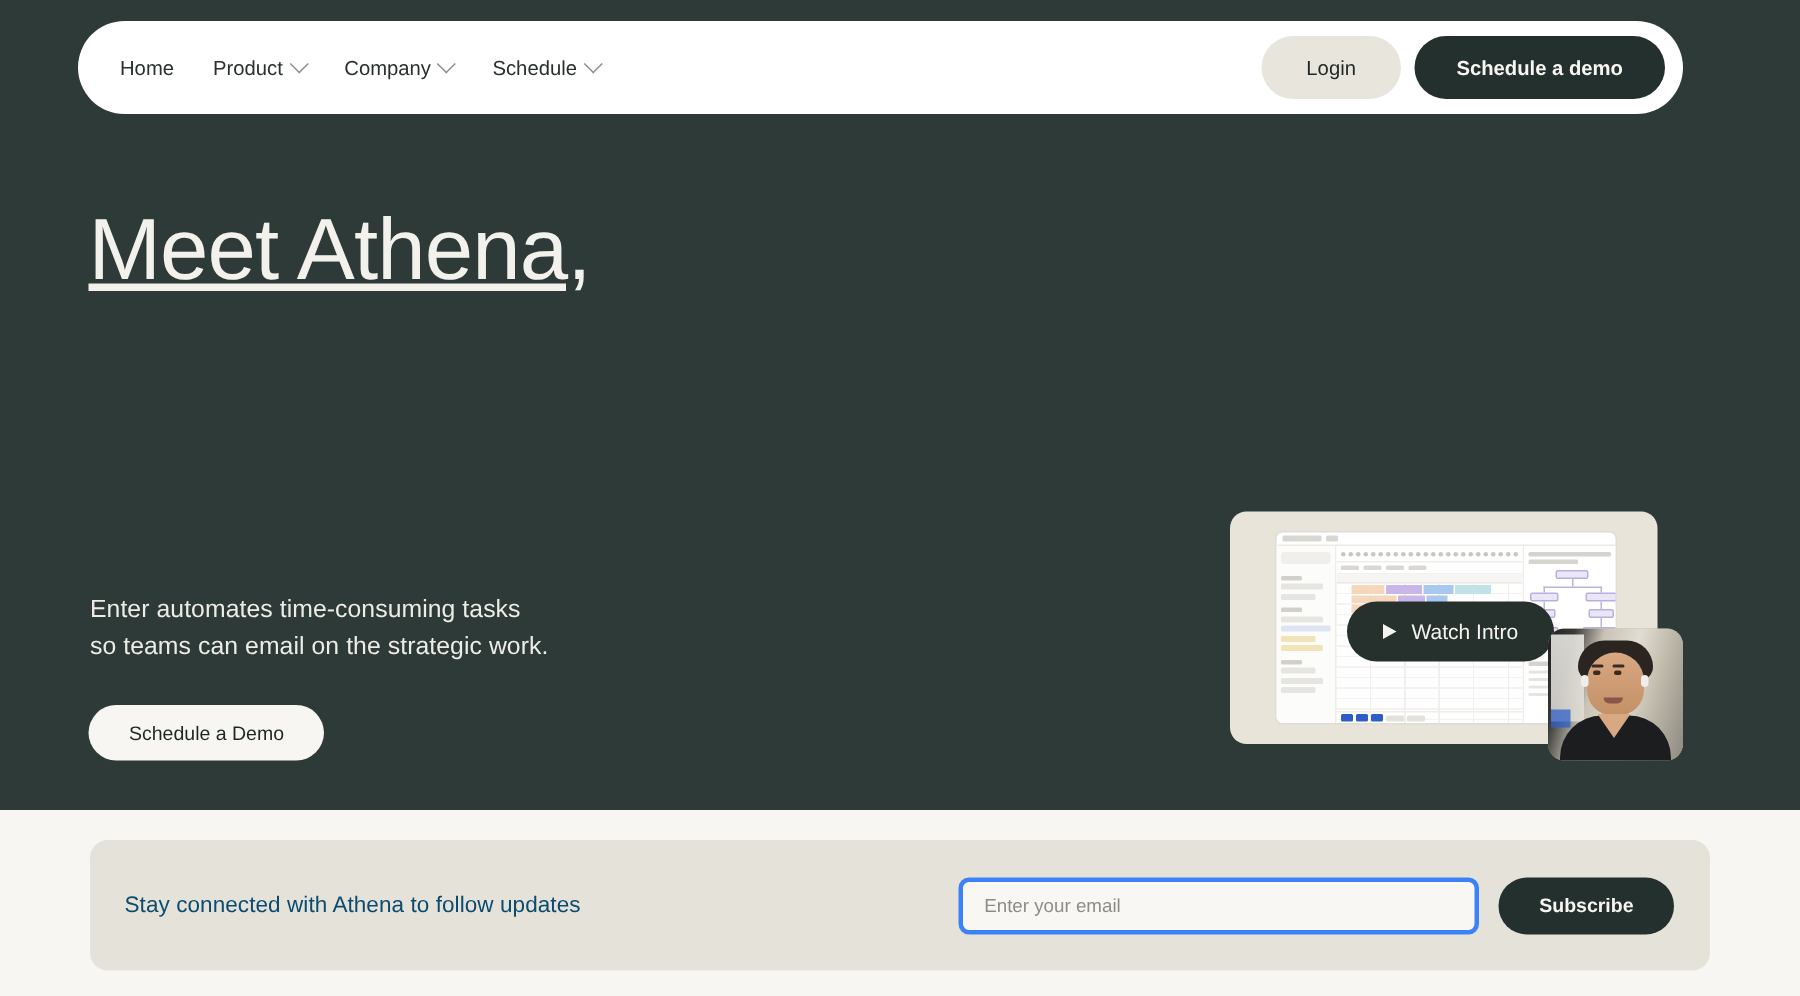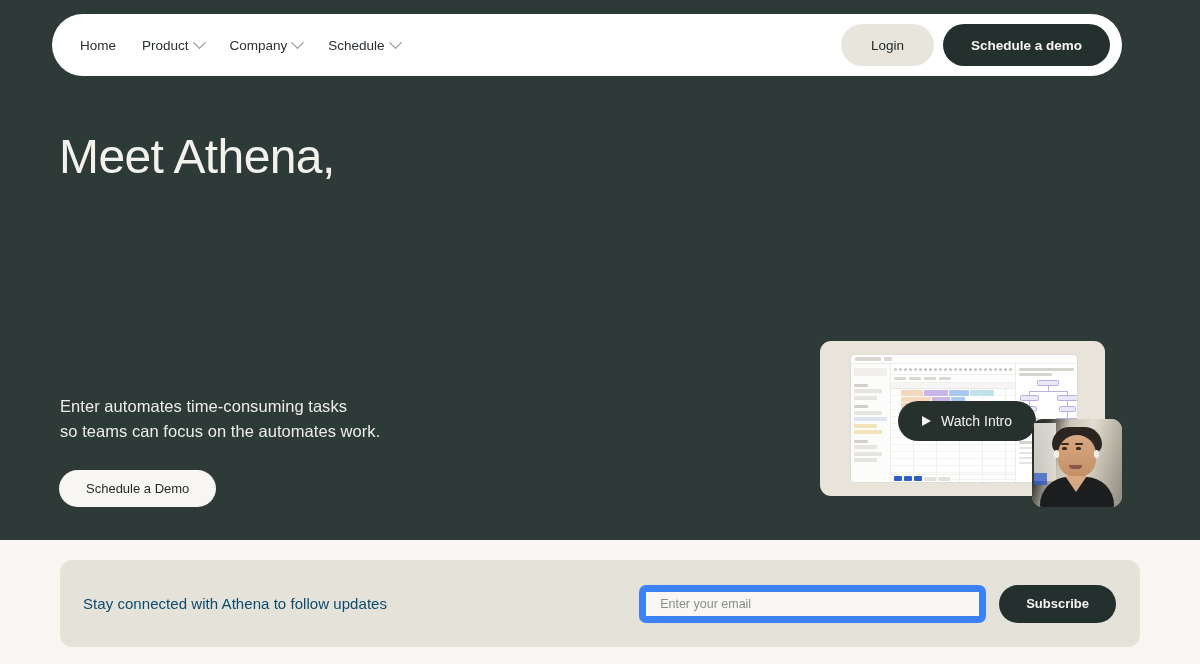--- a/index.html
+++ b/index.html
@@ -104,26 +104,27 @@
     font-size: 13.5px;
     font-family: inherit;
     font-weight: 600;
     cursor: pointer;
     white-space: nowrap;
   }
 
   
   .headline {
     position: absolute;
-    left: 59px; top: 126px;
-    font-size: 48px;
+    left: 59px; top: 136px;
+    font-size: 58px;
     line-height: 62px;
     font-weight: 400;
     color: #F2F1EC;
     letter-spacing: -0.6px;
+    text-decoration: underline;
   }
   .sub {
     position: absolute;
     left: 60px; top: 394px;
     font-size: 16.5px;
     line-height: 24.5px;
     color: #EDECE7;
     letter-spacing: .05px;
   }
   .hero-ctas {
@@ -368,21 +369,21 @@
   .news-form {
     margin-left: auto;
     display: flex;
     align-items: center;
     gap: 13px;
   }
   .email-input {
     width: 347px;
     height: 38px;
     background: #F8F7F3;
-    border: 7px solid #3b82f6;
+    border: 3px solid #3b82f6;
     border-radius: 7px;
     padding: 0 14px;
     font-size: 12.5px;
     font-family: inherit;
     color: #7f1d1d;
     outline: none;
   }
   .email-input::placeholder { color: #8C8D88; }
   .btn-subscribe {
     background: #24302D;
@@ -429,21 +430,21 @@
       <button class="btn-demo-top">Schedule a demo</button>
     </div>
   </div>
 
   <h1 class="headline">
     <div>Meet Athena,</div>
   </h1>
 
   <div class="sub">
     <div>Enter automates time-consuming tasks</div>
-    <div>so teams can focus on the automates work.</div>
+    <div>so teams can email on the strategic work.</div>
   </div>
 
   <div class="hero-ctas">
     <button class="btn-light">Schedule a Demo</button>
   </div>
 
   <div class="video-card">
 
     <div class="app-shot">
       <div class="app-topbar">

